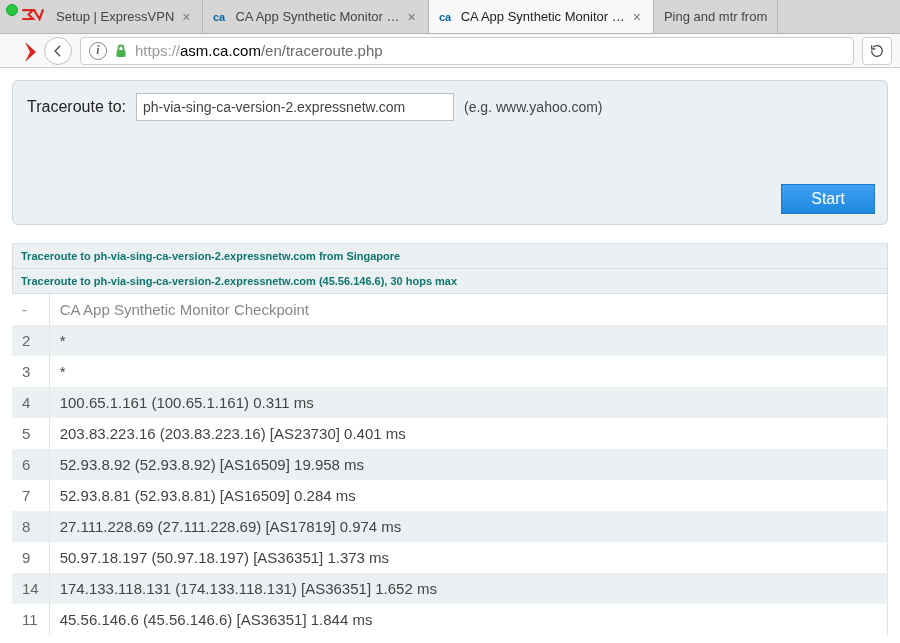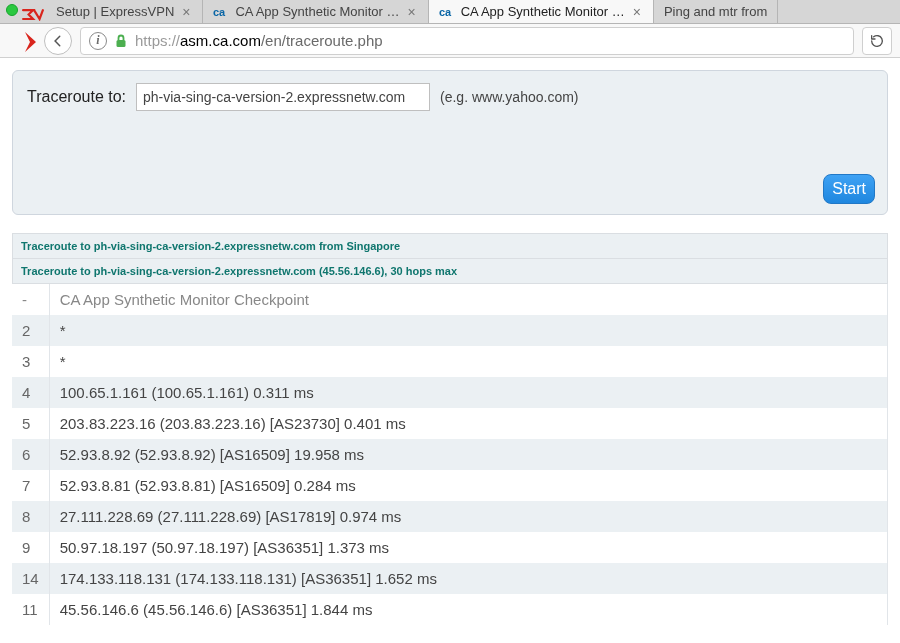--- a/index.html
+++ b/index.html
@@ -1,19 +1,19 @@
 <!DOCTYPE html>
 <html><head>
 <meta charset="utf-8">
 <style>
   * { margin: 0; padding: 0; box-sizing: border-box; }
   html, body { width: 900px; height: 643px; font-family: "Helvetica Neue", Arial, sans-serif; font-size: 14px; background: #fff; }
   
   .traffic { position: absolute; top: 4px; left: 6px; width: 12px; height: 12px; border-radius: 6px; background: #2ac840; border: 1px solid #17a52d; }
-  .tabstrip { position: relative; height: 24px; background: #d6d6d6; display: flex; align-items: stretch; padding-left: 46px; border-bottom: 1px solid #b5b5b5; overflow: hidden; }
+  .tabstrip { position: relative; height: 34px; background: #d6d6d6; display: flex; align-items: stretch; padding-left: 46px; border-bottom: 1px solid #b5b5b5; overflow: hidden; }
   .tab-logo { position: absolute; left: 22px; top: 8px; width: 22px; height: 18px; }
   .tab { display: flex; align-items: center; gap: 6px; padding: 0 10px; border-right: 1px solid #b5b5b5; font-size: 13px; color: #444; background: #d6d6d6; max-width: 250px; white-space: nowrap; overflow: hidden; cursor: default; }
   .tab.active { background: #f8f8f8; color: #222; }
   .tab .favicon { width: 16px; height: 16px; display: inline-block; }
   .tab .title { overflow: hidden; text-overflow: ellipsis; flex: 0 1 auto; }
   .tab .tab-close { color: #777; font-size: 14px; line-height: 1; padding: 0 2px; }
   .toolbar { height: 34px; display: flex; align-items: center; gap: 8px; padding: 0 8px 0 22px; border-bottom: 1px solid #d0d0d0; background: #f8f8f8; }
   .edge-logo { width: 14px; height: 22px; color: #d9251d; font-weight: 700; font-size: 18px; letter-spacing: -2px; }
   .nav-btn { width: 28px; height: 28px; border: 1px solid #bfbfbf; border-radius: 14px; background: #fff; display: flex; align-items: center; justify-content: center; color: #555; cursor: pointer; }
   .addrbar { flex: 1; height: 28px; display: flex; align-items: center; border: 1px solid #cfcfcf; border-radius: 4px; background: #fff; padding: 0 8px; gap: 8px; color: #333; font-size: 15px; }
@@ -21,25 +21,25 @@
   .addrbar .lock { color: #4caf50; display: flex; align-items: center; }
   .addrbar .url .scheme { color: #9a9a9a; }
   .addrbar .url .host { color: #000; }
   .addrbar .url .path { color: #6a6a6a; }
   .reload-btn { width: 30px; height: 28px; border: 1px solid #cfcfcf; border-radius: 4px; background: #fff; display: flex; align-items: center; justify-content: center; color: #555; cursor: pointer; font-size: 16px; }
   .content { padding: 12px; }
   .panel { border: 1px solid #cfd6de; border-radius: 6px; background: #ebf0f3; padding: 12px 14px 12px 14px; position: relative; height: 145px; }
   .row { display: flex; align-items: center; gap: 10px; font-size: 16px; color: #222; margin-bottom: 10px; }
   .row-label { white-space: nowrap; }
   .panel input[type=text] { height: 28px; border: 1px solid #bfbfbf; background: #fff; padding: 0 6px; font-size: 14px; color: #444; }
-  .host-input { width: 294px; }
+  .host-input { width: 318px; }
   .from-select { width: 246px; height: 28px; border: 1px solid #c2c2c2; background: #fff; display: flex; align-items: center; padding: 0 8px; font-size: 14px; color: #222; position: relative; box-shadow: 2px 2px 2px rgba(0,0,0,.18); }
   .from-select::after { content: ""; position: absolute; right: 0; top: 0; width: 20px; height: 100%; border-left: 1px solid #d5d5d5; background: linear-gradient(#f7f7f7,#e7e7e7); }
   .hint { color: #444; font-size: 14px; }
-  .start-btn { position: absolute; right: 12px; bottom: 10px; height: 30px; padding: 0 8px; border: 1px solid #2178c6; border-radius: 8px; background: linear-gradient(#3ea2f4,#1f87df); color: #fff; font-size: 16px; cursor: pointer; }
+  .start-btn { position: absolute; right: 12px; bottom: 10px; height: 30px; padding: 0 29px; border: 1px solid #2178c6; border-radius: 0; background: linear-gradient(#3ea2f4,#1f87df); color: #fff; font-size: 16px; cursor: pointer; }
   .results { margin-top: 18px; border-top: 1px solid #dadee2; }
   .results-heading, .results-subheading { padding: 6px 8px; font-size: 11px; font-weight: 700; color: #0f766e; background: #ebf0f3; border: 1px solid #dadee2; border-top: none; }
   .hop-table { width: 100%; border-collapse: collapse; }
   .hop-table td { padding: 7px 10px; font-size: 15px; color: #444; border-right: 1px solid #e1e5e9; }
   .hop-table td.num { width: 26px; color: #666; }
   .hop-table tr:nth-child(even) td { background: #ebf0f3; }
   .hop-table tr:nth-child(odd)  td { background: #fff; }
   .hop-table tr.firstrow td { color: #888; }
 </style>
 </head>

